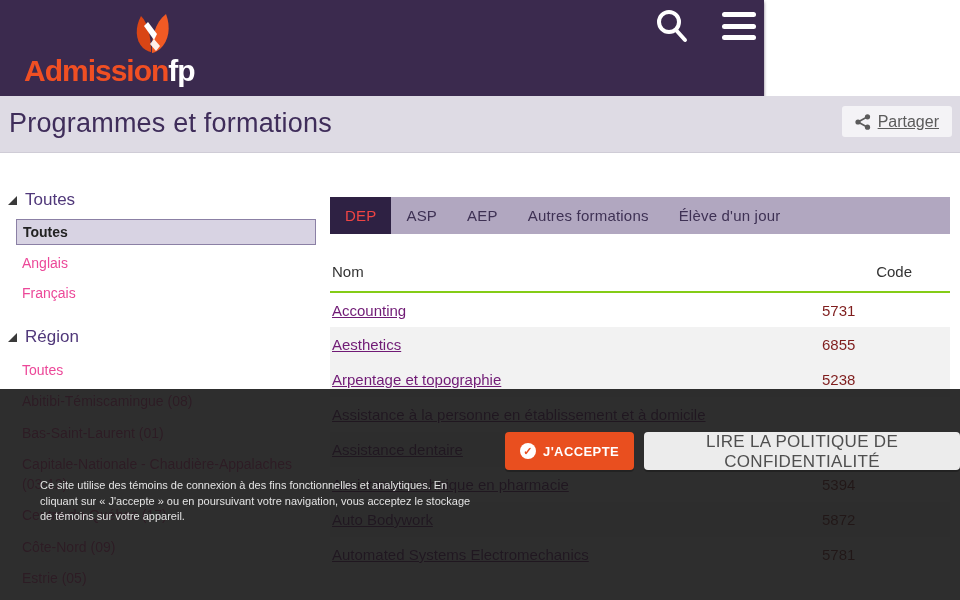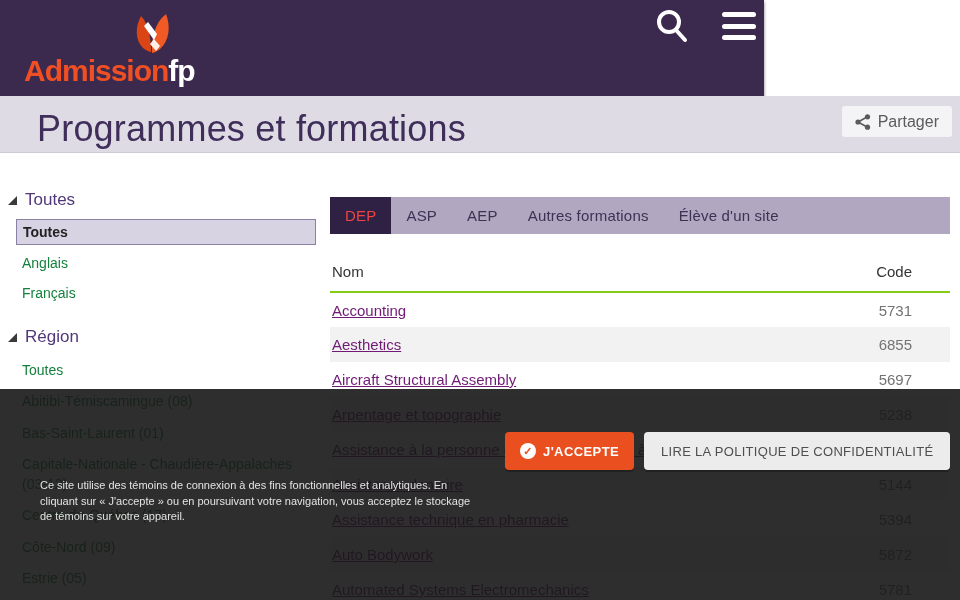--- a/index.html
+++ b/index.html
@@ -16,69 +16,69 @@
                letter-spacing:-1px; color:#f04f23; }
   .logo-text .fp { color:#ffffff; }
   .hdr-search { position:absolute; right:74px; top:8px; width:36px; height:36px; cursor:pointer; }
   .hdr-menu { position:absolute; right:8px; top:10px; width:34px; height:32px; cursor:pointer;
               display:flex; flex-direction:column; justify-content:space-between; padding:2px 0; }
   .hdr-menu .bar { width:34px; height:5px; background:#ffffff; border-radius:3px; }
 
   
   .titlebar { position:absolute; top:96px; left:0; width:960px; height:57px;
               background:#dedbe4; border-bottom:1px solid #cfccd6; }
-  .page-title { position:absolute; left:9px; top:12px; font-size:36px; font-weight:500;
-                color:#3f2d5a; letter-spacing:.2px;margin-left:28px; }
+  .page-title { position:absolute; left:9px; top:12px; font-size:27px; font-weight:500;
+                color:#3f2d5a; letter-spacing:.2px; }
   .share-btn { position:absolute; right:8px; top:10px; height:31px; padding:0 13px;
                background:#f4f3f6; border:none; border-radius:3px; display:flex;
                align-items:center; gap:7px; font-size:16px; color:#5b5b5b; cursor:pointer;
-               font-family:"Liberation Sans", sans-serif; }
+               font-family:"Liberation Sans", sans-serif;text-decoration:underline; }
 
   
   .sidebar { position:absolute; left:8px; top:190px; width:308px; }
   .group-header { display:flex; align-items:center; gap:8px; margin-bottom:9px; cursor:pointer; }
   .tri { width:0; height:0; border-bottom:9px solid #3a3a3a; border-left:9px solid transparent; }
   .group-title { font-size:17px; color:#50387a; }
-  .option { font-size:14px; color:#15803d; padding:4px 6px; margin:0 0 6px 8px; cursor:pointer; }
+  .option { font-size:14px; color:#ec4899; padding:4px 6px; margin:0 0 6px 8px; cursor:pointer; }
   .option.selected { background:#d8d3e3; border:1px solid #8b80a5; font-weight:bold; color:#222; }
   .group-region { margin-top:22px; }
   .group-region .option { margin-bottom:3px; line-height:1.45; }
 
   
   .main { position:absolute; left:330px; top:197px; width:620px; }
   .tab-bar { display:flex; height:37px; background:#b1a7c0; }
   .tab { height:37px; line-height:37px; padding:0 15px; font-size:15px; color:#3e3154;
          cursor:pointer; letter-spacing:.2px; }
   .tab.active { background:#2e2143; color:#ef4444; }
   table.programs { width:100%; border-collapse:collapse; margin-top:21px; }
   table.programs th { font-size:15px; font-weight:400; color:#333; text-align:left;
                       padding:8px 0 11px 2px; border-bottom:2px solid #84cc16; }
   table.programs th.code-col { text-align:right; padding-right:38px; width:130px;margin-top:44px; }
   table.programs td { height:35px; font-size:15px; padding-left:2px; }
-  table.programs td.code-cell { text-align:right; padding-right:38px; color:#737373; }
+  table.programs td.code-cell { padding-right:38px; color:#7f1d1d; }
   table.programs tr.stripe { background:#f2f2f2; }
   .prog-link { color:#701a75; text-decoration:underline; cursor:pointer; }
 
   
   .cookie-overlay { position:absolute; left:0; top:389px; width:960px; height:211px;
                     background:rgba(23,23,23,0.9); color:#fff; }
   .cookie-title { position:absolute; left:40px; top:34px; width:478px; font-size:26px;
                   font-weight:500; line-height:1.22; color:#fdfdfd; letter-spacing:.2px; }
   .cookie-body { position:absolute; left:40px; top:89px; width:443px; font-size:11px;
                  line-height:1.42; color:#e3e3e3; }
   .cookie-buttons { position:absolute; left:505px; top:43px; display:flex; gap:10px; }
   .btn-accept { height:38px; padding:0 15px; background:#e94f1f; color:#fff; border:none;
                 border-radius:4px; font-size:13px; font-weight:bold; letter-spacing:.4px;
                 display:flex; align-items:center; gap:7px; cursor:pointer;
                 box-shadow:0 2px 0 rgba(0,0,0,.25); font-family:"Liberation Sans", sans-serif; }
   .accept-check { width:16px; height:16px; background:#fff; border-radius:50%; display:flex;
                   align-items:center; justify-content:center; color:#e94f1f; font-size:11px;
                   font-weight:bold; }
   .btn-policy { height:38px; padding:0 17px; background:#ececec; color:#4f4f4f; border:none;
-                border-radius:4px; font-size:13px; letter-spacing:.3px; cursor:pointer;
+                border-radius:4px; font-size:17px; letter-spacing:.3px; cursor:pointer;
                 box-shadow:0 2px 0 rgba(0,0,0,.25); font-family:"Liberation Sans", sans-serif; }
 </style>
 </head>
 <body>
 
 <div class="canvas">
 
   <div class="header">
     <div class="logo">
       <svg class="logo-mark" width="40" height="44" viewBox="0 0 40 44">
@@ -143,42 +143,38 @@
         </div>
     </div>
   </div>
 
   <div class="main">
     <div class="tab-bar" id="tab-bar">
         <div class="tab active">DEP</div>
         <div class="tab">ASP</div>
         <div class="tab">AEP</div>
         <div class="tab">Autres formations</div>
-        <div class="tab">Élève d'un site</div>
+        <div class="tab">Élève d'un jour</div>
       </div>
     <table class="programs">
       <thead>
         <tr>
           <th>Nom</th>
           <th class="code-col">Code</th>
         </tr>
       </thead>
       <tbody id="table-body">
           <tr>
             <td><span class="prog-link">Accounting</span></td>
             <td class="code-cell">5731</td>
           </tr>
           <tr class="stripe">
             <td><span class="prog-link">Aesthetics</span></td>
             <td class="code-cell">6855</td>
           </tr>
-          <tr>
-            <td><span class="prog-link">Aircraft Structural Assembly</span></td>
-            <td class="code-cell">5697</td>
-          </tr>
           <tr class="stripe">
             <td><span class="prog-link">Arpentage et topographie</span></td>
             <td class="code-cell">5238</td>
           </tr>
           <tr>
             <td><span class="prog-link">Assistance à la personne en établissement et à domicile</span></td>
             <td class="code-cell"></td>
           </tr>
           <tr class="stripe">
             <td><span class="prog-link">Assistance dentaire</span></td>

